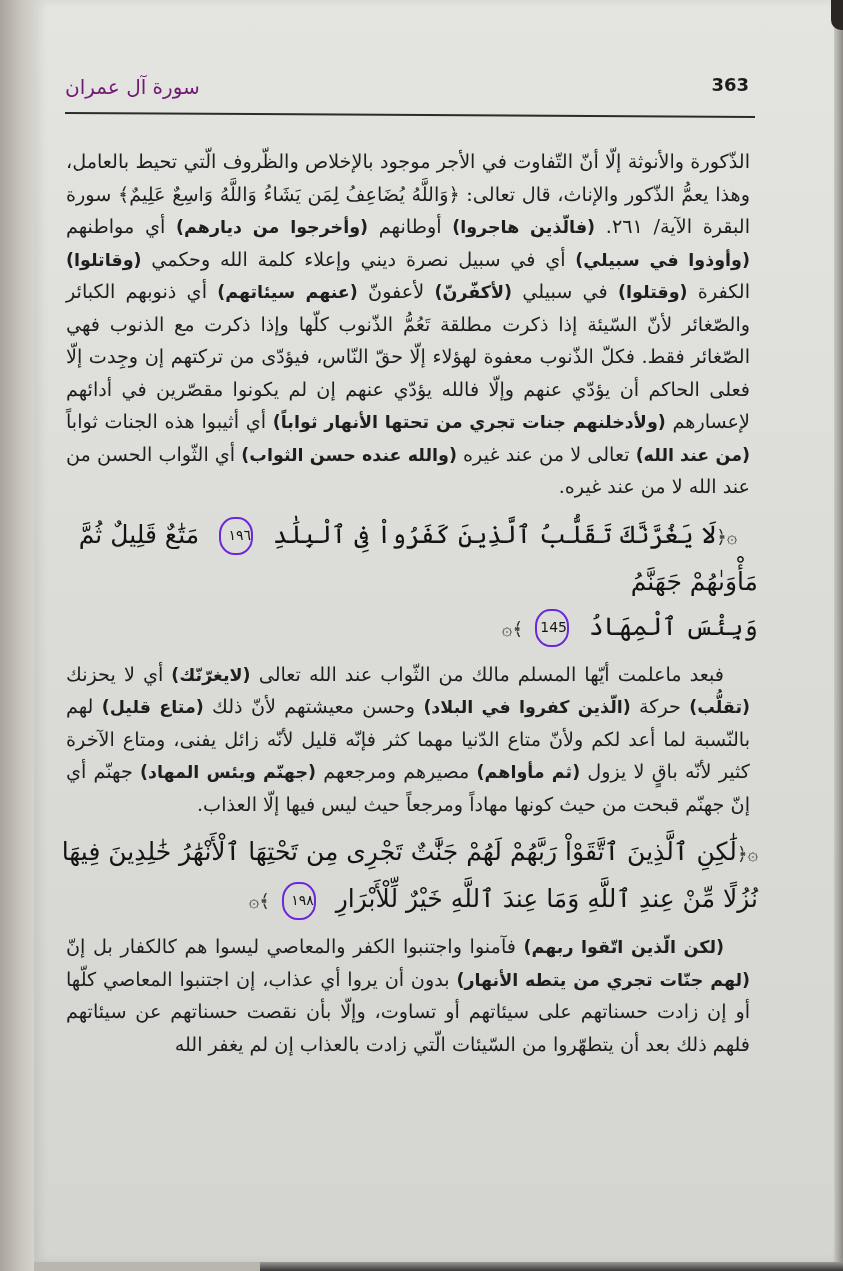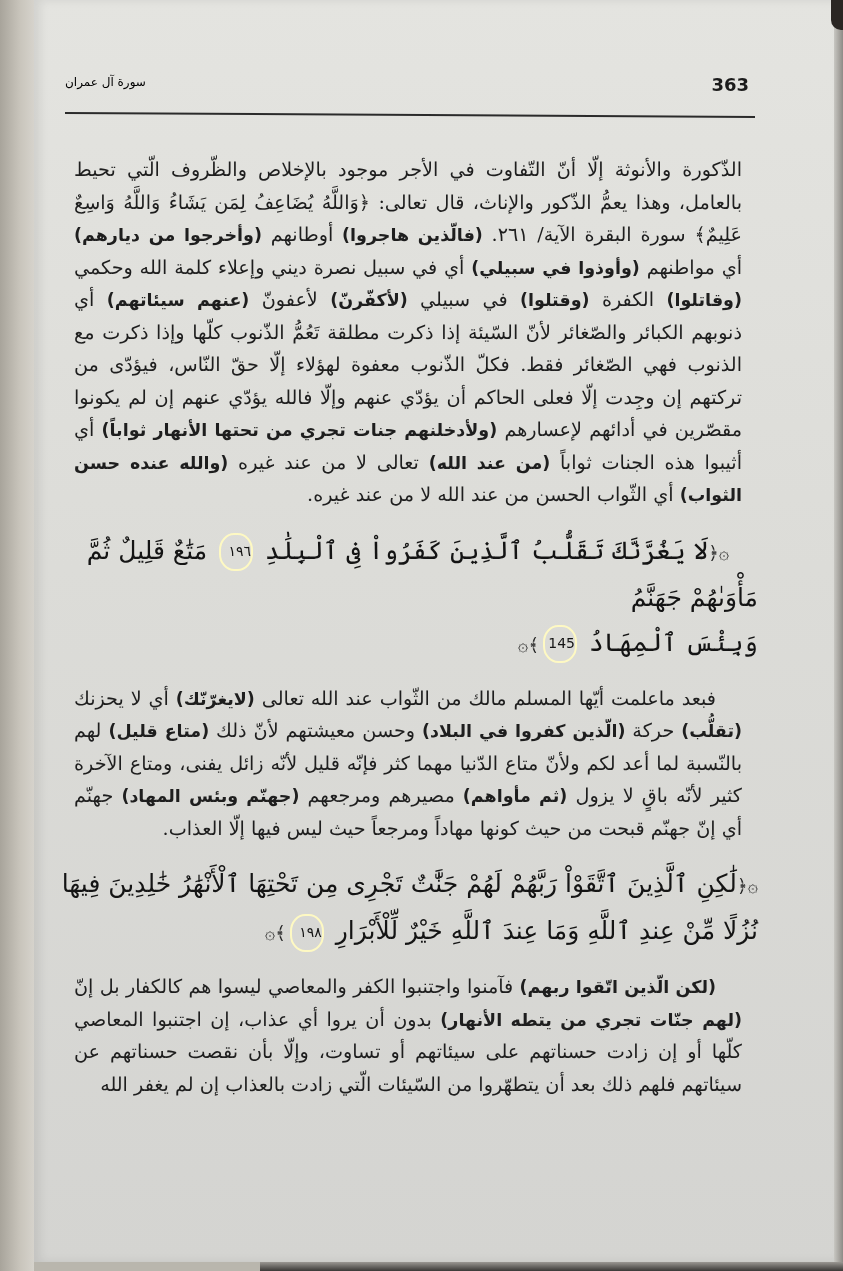--- a/index.html
+++ b/index.html
@@ -33,42 +33,42 @@
     position:absolute; left:65px; top:72px; width:690px; height:30px;
   }
   .page-number {
     position:absolute; right:6px; top:2px;
     font-family:"DejaVu Sans", sans-serif; font-weight:bold;
     font-size:18px; color:#1b1b1b; direction:rtl;
   }
   .running-title {
     position:absolute; left:0; top:3px;
     font-family:"DejaVu Sans", sans-serif;
-    font-size:12px; color:#000000; direction:rtl;
+    font-size:20px; color:#701a75; direction:rtl;
   }
   .header-rule {
     position:absolute; left:65px; top:114px; width:690px; height:2px;
     background:#2b2b2b; transform:rotate(0.35deg);
   }
   .body-text {
     position:absolute; left:58px; top:138px; width:700px;
     direction:rtl; text-align:justify; text-align-last:right;
     color:#1e1e1e; font-size:19.2px; line-height:32.5px;
   }
-  .body-text p { margin:16px; }
+  .body-text p { margin:8px; }
   .indent { text-indent:26px; }
   b { font-family:"DejaVu Sans", sans-serif; font-weight:bold; font-size:17.5px; }
   .verse {
     direction:rtl; text-align:center; font-size:25px; line-height:45px;
     color:#141414; margin:6px 0 8px 0;
   }
   .ayah-mark {
-    display:inline-block; width:30px; height:34px; border:2px solid #fef9c3;
+    display:inline-block; width:30px; height:34px; border:2px solid #6d28d9;
     border-radius:45%; font-size:14px; line-height:32px; text-align:right;
-    vertical-align:middle; margin:0 4px; font-family:"DejaVu Sans", sans-serif;
+    vertical-align:middle; margin:0 12px; font-family:"DejaVu Sans", sans-serif;
   }
   .orn { font-size:18px; color:#222; }
 </style>
 </head>
 <body>
 
 <div class="spine"></div>
 <div class="page"></div>
 <div class="right-edge"></div>
 <div class="corner"></div>

